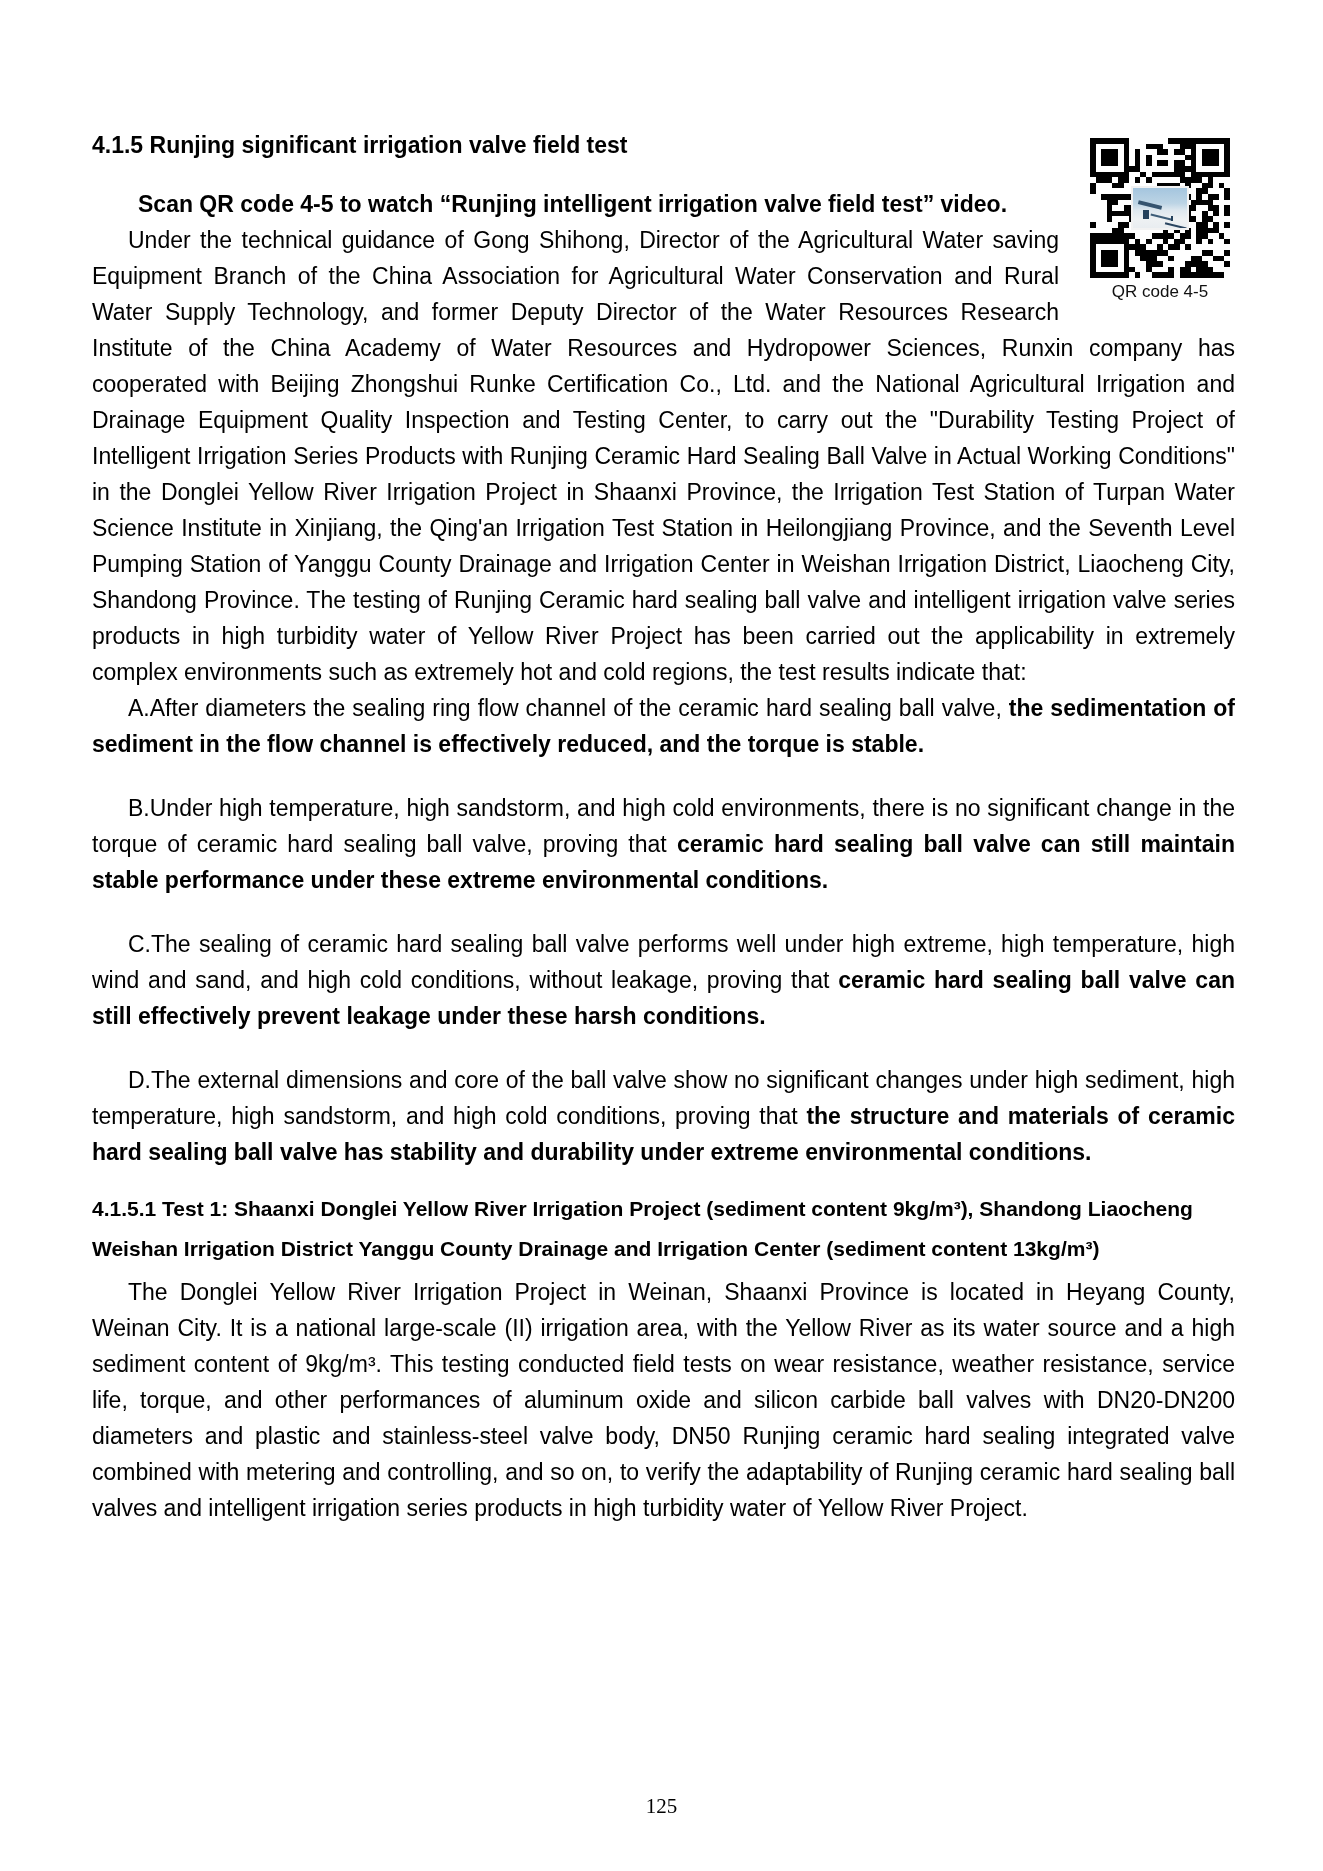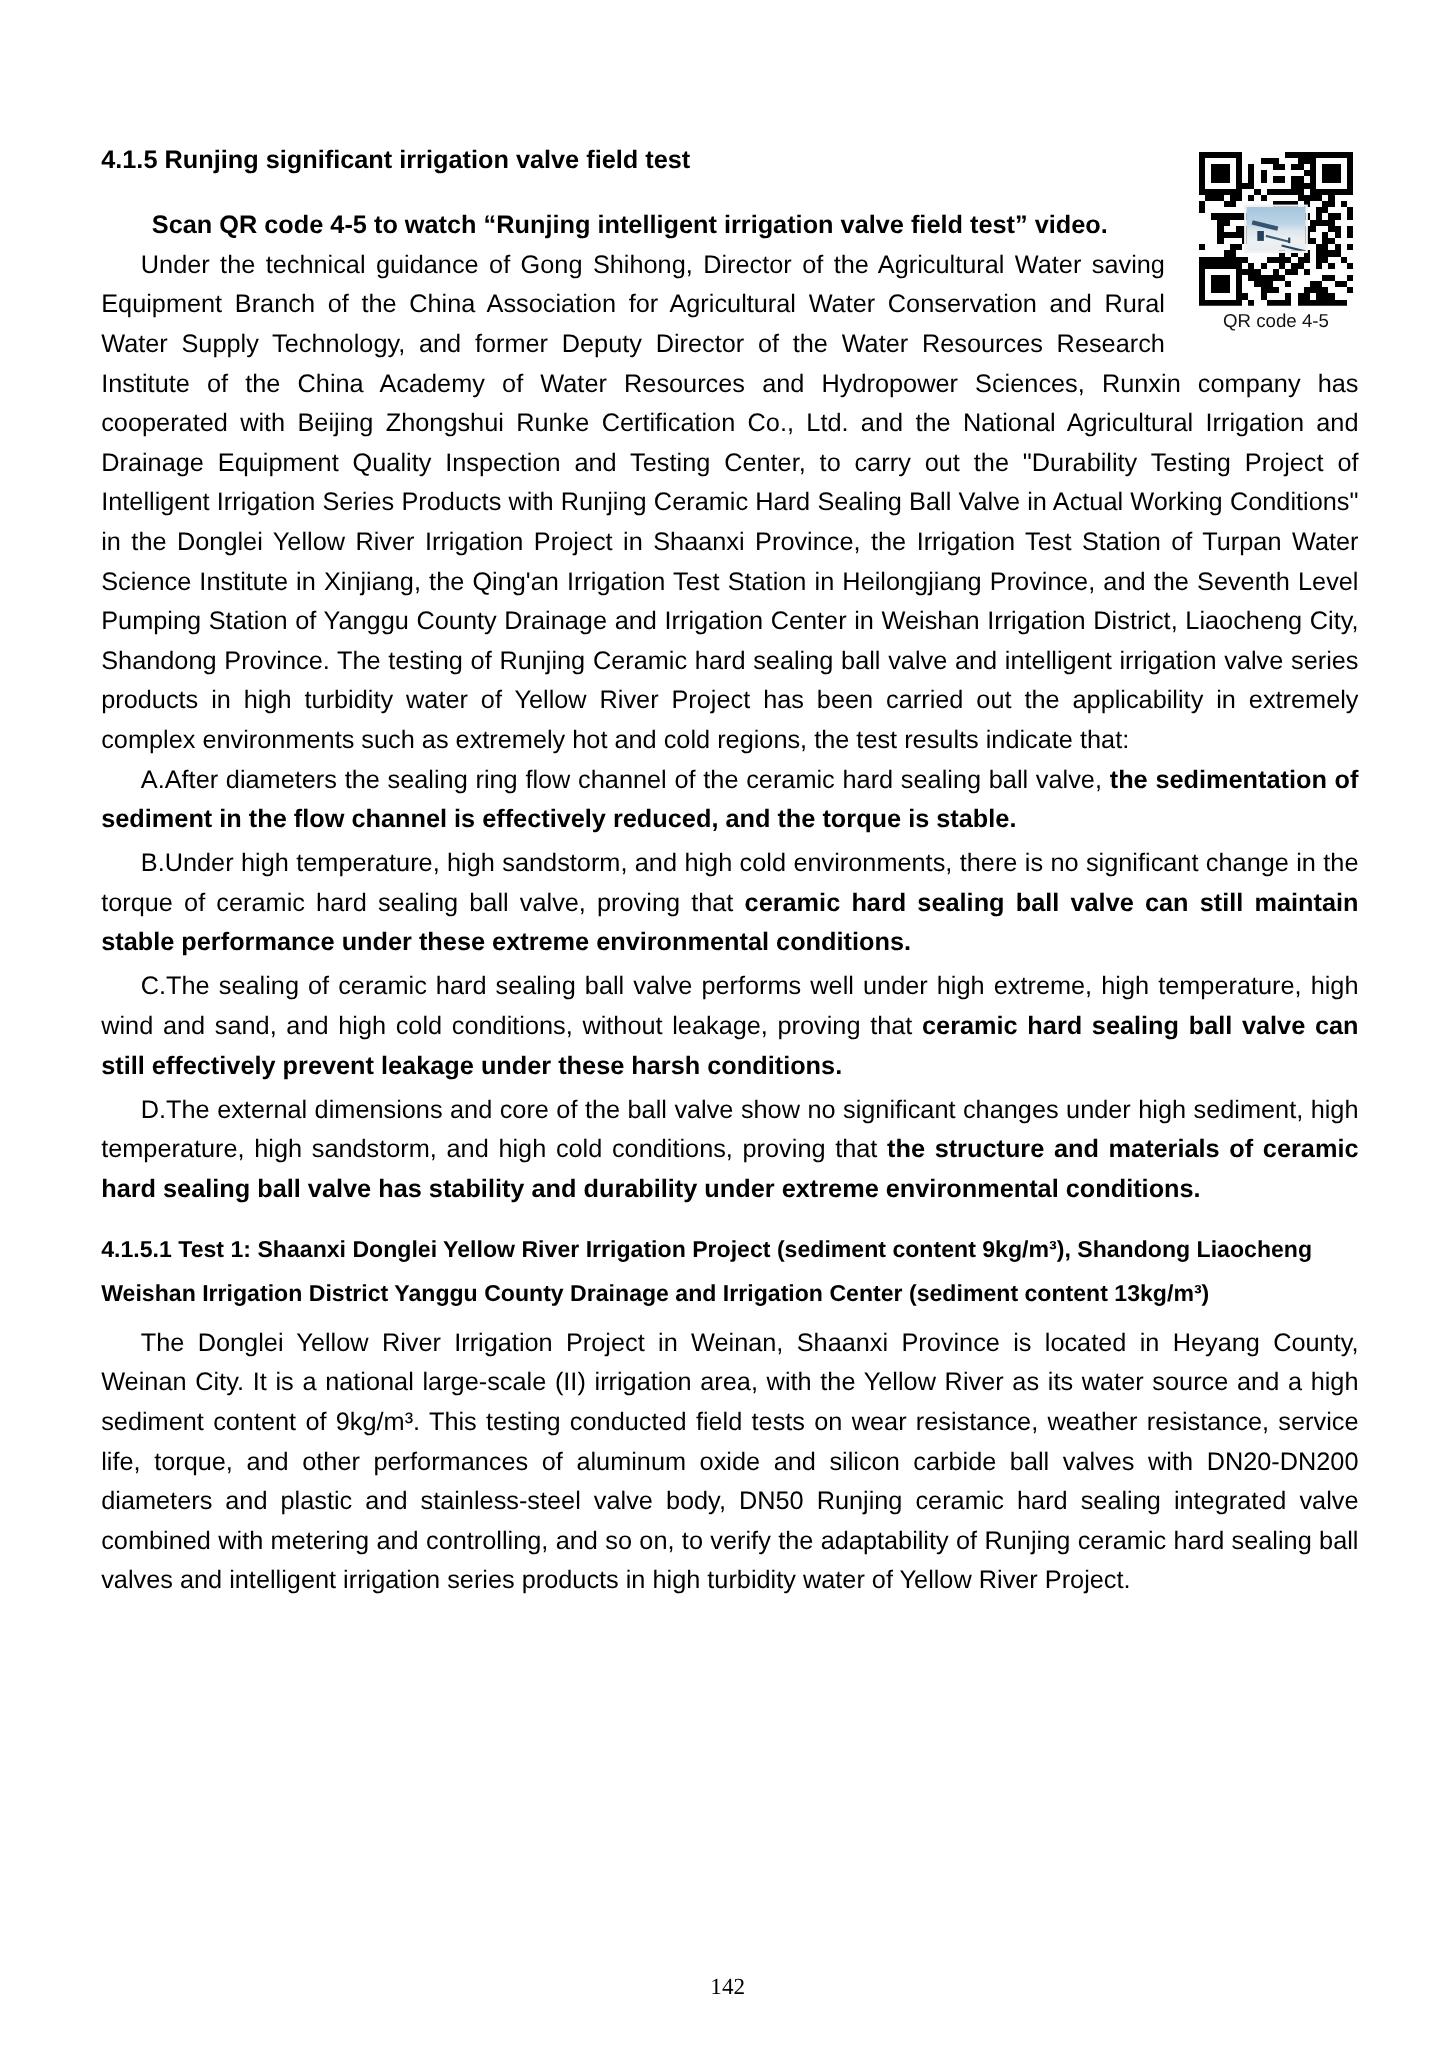--- a/index.html
+++ b/index.html
@@ -72,21 +72,21 @@
     margin: 0;
     font-weight: bold;
     text-indent: 46px;
     text-align: left;
   }
   p.body-p {
     margin: 0;
     text-align: justify;
     text-indent: 36px;
   }
-  p.gap-top { margin-top: 4px; }
+  p.gap-top { margin-top: 28px; }
   h3.sub-heading {
     font-size: 21px;
     line-height: 40px;
     font-weight: bold;
     margin: 19px 0 5px 0;
   }
   .page-number {
     position: absolute;
     left: 0; right: 0;
     bottom: 52px;
@@ -365,14 +365,14 @@
     <p class="body-p gap-top"><span>C.The sealing of ceramic hard sealing ball valve performs well under high extreme, high temperature, high wind and sand, and high cold conditions, without leakage, proving that </span><b>ceramic hard sealing ball valve can still effectively prevent leakage under these harsh conditions.</b></p>
 
     <p class="body-p gap-top"><span>D.The external dimensions and core of the ball valve show no significant changes under high sediment, high temperature, high sandstorm, and high cold conditions, proving that </span><b>the structure and materials of ceramic hard sealing ball valve has stability and durability under extreme environmental conditions.</b></p>
 
     <h3 class="sub-heading">4.1.5.1 Test 1: Shaanxi Donglei Yellow River Irrigation Project (sediment content 9kg/m³), Shandong Liaocheng Weishan Irrigation District Yanggu County Drainage and Irrigation Center (sediment content 13kg/m³)</h3>
 
     <p class="body-p">The Donglei Yellow River Irrigation Project in Weinan, Shaanxi Province is located in Heyang County, Weinan City. It is a national large-scale (II) irrigation area, with the Yellow River as its water source and a high sediment content of 9kg/m³. This testing conducted field tests on wear resistance, weather resistance, service life, torque, and other performances of aluminum oxide and silicon carbide ball valves with DN20-DN200 diameters and plastic and stainless-steel valve body, DN50 Runjing ceramic hard sealing integrated valve combined with metering and controlling, and so on, to verify the adaptability of Runjing ceramic hard sealing ball valves and intelligent irrigation series products in high turbidity water of Yellow River Project.</p>
 
   </div>
 
-  <div class="page-number">142</div>
+  <div class="page-number">125</div>
 </div>
 
 </body></html>

